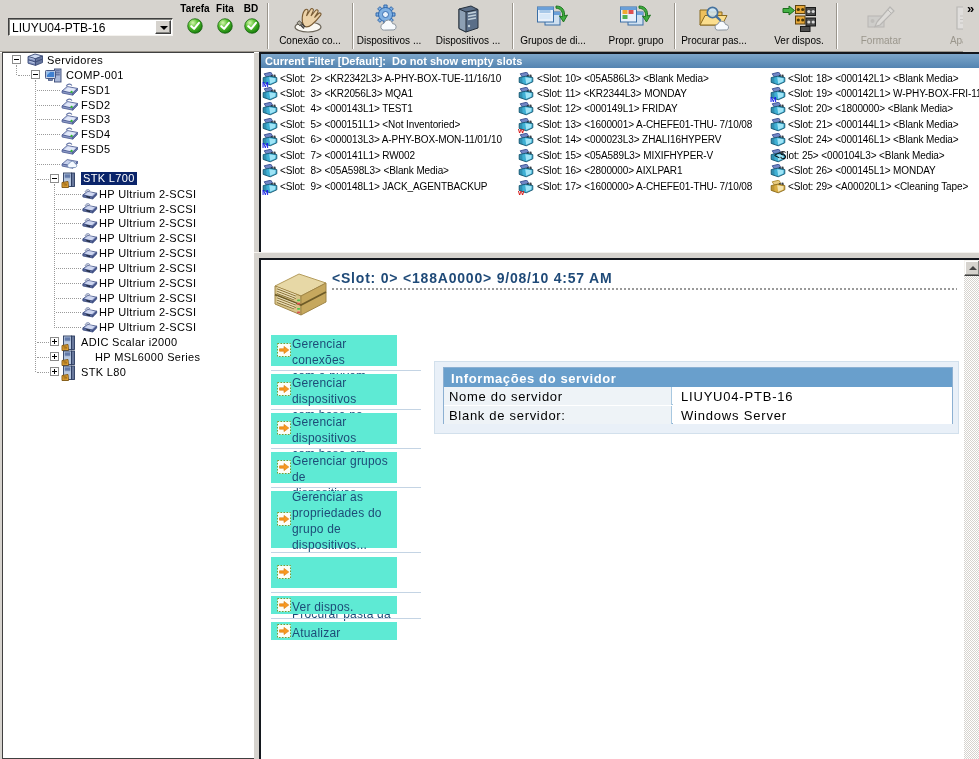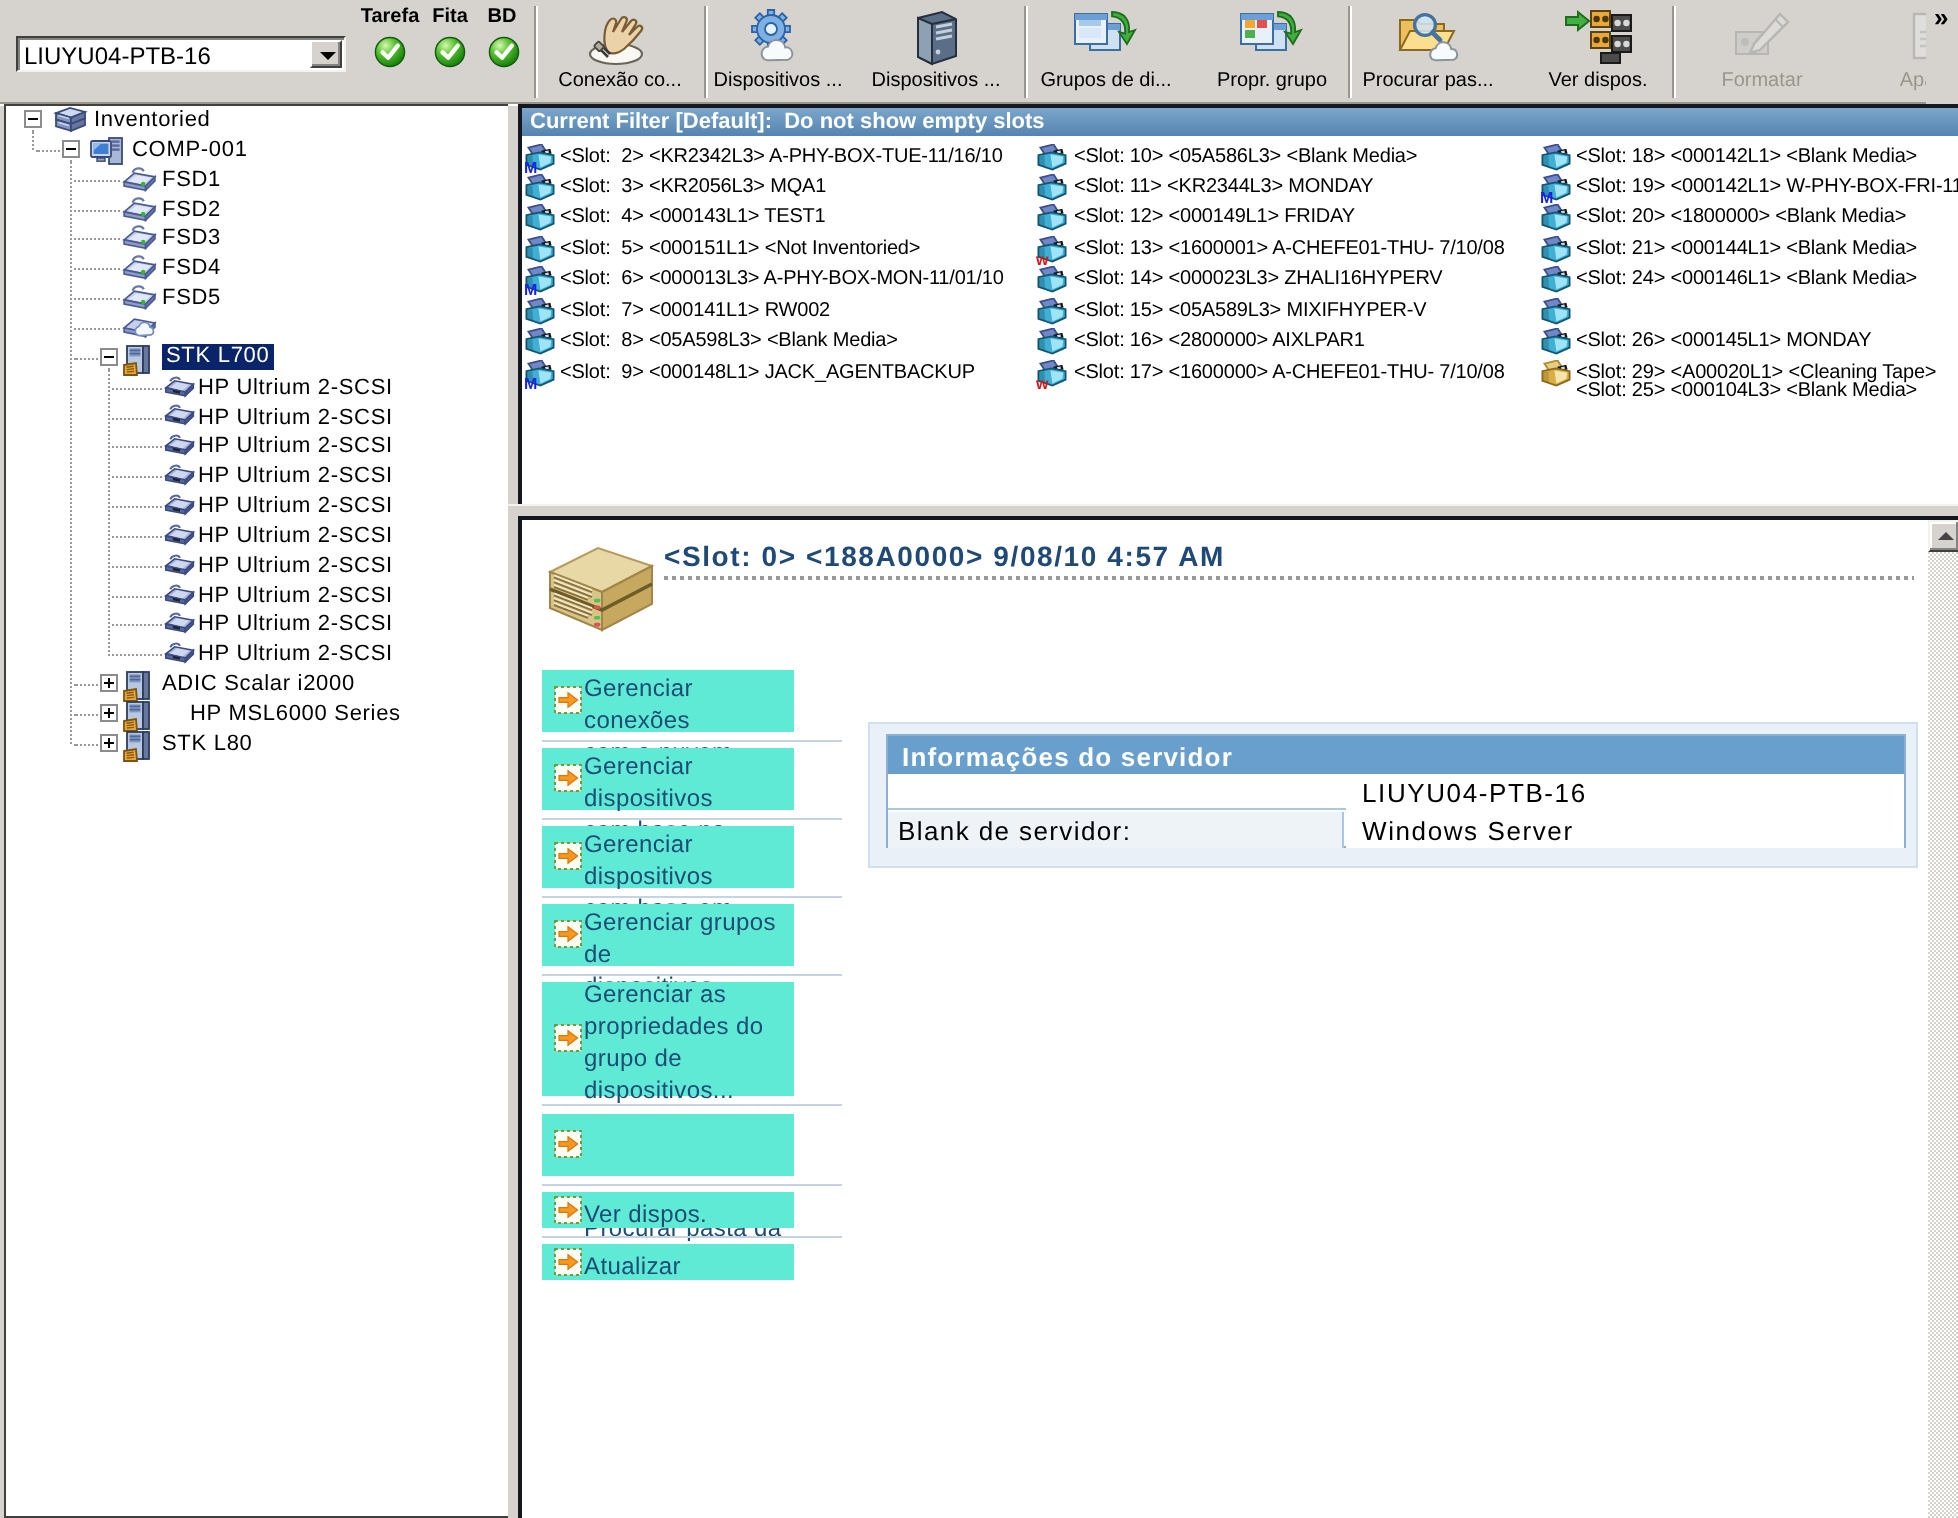--- a/index.html
+++ b/index.html
@@ -214,21 +214,21 @@
       <i></i>
     </div>
 <div class="abs" style="left:23px;top:0px;"><svg width="18" height="14" viewBox="0 0 18 14">
         <path d="M2 3.6 L9 1 L16.5 3 L9.5 5.8 Z" fill="#cdd9f0" stroke="#3c4c78" stroke-width="0.9"></path>
         <path d="M2 3.6 L9.5 5.8 L9.5 9 L2 6.8 Z" fill="#8494c0" stroke="#3c4c78" stroke-width="0.9"></path>
         <path d="M9.5 5.8 L16.5 3 L16.5 6.2 L9.5 9 Z" fill="#66769e" stroke="#3c4c78" stroke-width="0.9"></path>
         <path d="M2 6.8 L9.5 9 L9.5 12.4 L2 10.2 Z" fill="#8494c0" stroke="#3c4c78" stroke-width="0.9"></path>
         <path d="M9.5 9 L16.5 6.2 L16.5 9.6 L9.5 12.4 Z" fill="#66769e" stroke="#3c4c78" stroke-width="0.9"></path>
         <path d="M3.2 4.8 L8.4 6.3 M3.2 8.3 L8.4 9.8" stroke="#c8d4ec" stroke-width="0.8"></path>
       </svg></div>
-<div class="treerow" style="left:44px;top:1px;">Inventoried</div>
+<div class="treerow" style="left:44px;top:1px;">Servidores</div>
 <div class="abs" style="left:15px;top:22px;width:12px;border-top:1px dotted #9a9a9a;"></div>
 <div class="ebox" style="left:28px;top:17px;">
       <i></i>
     </div>
 <div class="abs" style="left:42px;top:15px;"><svg width="17" height="15" viewBox="0 0 17 15">
         <rect x="9.5" y="1" width="6.5" height="13" fill="#aab8d8" stroke="#3a4a78" stroke-width="0.9"></rect>
         <rect x="10.8" y="2.2" width="4" height="1.2" fill="#5a6a98"></rect>
         <rect x="10.8" y="4.2" width="4" height="1.2" fill="#5a6a98"></rect>
         <rect x="10.8" y="6.2" width="4" height="1.2" fill="#5a6a98"></rect>
         <rect x="0.5" y="2.5" width="10" height="8" rx="0.8" fill="#c8d4e8" stroke="#3a4a78" stroke-width="0.9"></rect>
@@ -697,21 +697,21 @@
     </div>
 <div class="slotrow" style="left:509px;top:95px;width:260px;">
       <svg width="16" height="15" viewBox="0 0 16 15">
         <path d="M2.2 1.8 L8.8 0.2 L11.6 4.6 L5.2 6.4 Z" fill="#7287c6" stroke="#3a4f90" stroke-width="0.9"></path>
         <path d="M8.6 3.4 L13.2 2.4 L13.8 4.8 L9.6 5.8 Z" fill="#101820"></path>
         <path d="M10.4 3.6 L12.2 3.2 L12.5 4.4 L10.8 4.8 Z" fill="#d8d8d8"></path>
         <path d="M1.2 5.6 L7.8 4.2 L14.8 5.6 L14.8 9.8 L8.2 12.8 L1.2 10.4 Z" fill="#3fb0d4" stroke="#14546e" stroke-width="0.9"></path>
         <path d="M7.2 5.2 L13.6 6.2 L13.2 9.4 L8.2 11.8 Z" fill="#9fe4f6"></path>
         <path d="M1.2 6.2 L4.2 5.6 L4.6 11.2 L1.4 10.4 Z" fill="#14546e" opacity="0.35"></path>
       </svg>
-      <span style="position:absolute;left:18px;top:1px;margin-top:40px;">&lt;Slot: 25&gt; &lt;000104L3&gt; &lt;Blank Media&gt;</span>
+      <span style="position:absolute;left:4px;top:1px;">&lt;Slot: 25&gt; &lt;000104L3&gt; &lt;Blank Media&gt;</span>
     </div>
 <div class="slotrow" style="left:509px;top:110px;width:260px;">
       <svg width="16" height="15" viewBox="0 0 16 15">
         <path d="M2.2 1.8 L8.8 0.2 L11.6 4.6 L5.2 6.4 Z" fill="#7287c6" stroke="#3a4f90" stroke-width="0.9"></path>
         <path d="M8.6 3.4 L13.2 2.4 L13.8 4.8 L9.6 5.8 Z" fill="#101820"></path>
         <path d="M10.4 3.6 L12.2 3.2 L12.5 4.4 L10.8 4.8 Z" fill="#d8d8d8"></path>
         <path d="M1.2 5.6 L7.8 4.2 L14.8 5.6 L14.8 9.8 L8.2 12.8 L1.2 10.4 Z" fill="#3fb0d4" stroke="#14546e" stroke-width="0.9"></path>
         <path d="M7.2 5.2 L13.6 6.2 L13.2 9.4 L8.2 11.8 Z" fill="#9fe4f6"></path>
         <path d="M1.2 6.2 L4.2 5.6 L4.6 11.2 L1.4 10.4 Z" fill="#14546e" opacity="0.35"></path>
       </svg>
@@ -837,20 +837,23 @@
 <div class="ldiv" style="top:227px;"></div>
 <div class="ldiv" style="top:292px;"></div>
 <div class="ldiv" style="top:332px;"></div>
 <div class="ldiv" style="top:358px;"></div>
 <div class="abs" style="left:173px;top:101px;width:525px;height:73px;background:#e9f0f8;border:1px solid #d2e0ec;">
 <div class="abs" style="left:8px;top:5px;width:510px;height:57px;border:1px solid #8cb0d2;background:#fff;">
 <div class="abs" style="left:0;top:0;width:508px;height:19px;background:#699fcc;color:#fff;font-weight:bold;font-size:13px;letter-spacing:0.6px;">
           <span style="position:absolute;left:7px;top:3px;">Informações do servidor</span>
         </div>
 <div class="abs" style="left:0;top:19px;width:508px;height:18px;border-bottom:1px solid #a8c8e0;font-size:13px;">
+          <div class="abs" style="left:0;top:0;width:228px;height:18px;background:#eef3f7;border-right:1px solid #a8c8e0;">
+            <span style="position:absolute;left:5px;top:2px;letter-spacing:0.7px;">Nome do servidor</span>
+          </div>
           <div class="abs" style="left:229px;top:0;width:279px;height:18px;background:#fff;">
             <span style="position:absolute;left:8px;top:2px;letter-spacing:0.8px;">LIUYU04-PTB-16</span>
           </div>
         </div>
 <div class="abs" style="left:0;top:38px;width:508px;height:18px;font-size:13px;">
           <div class="abs" style="left:0;top:0;width:228px;height:18px;background:#eef3f7;border-right:1px solid #a8c8e0;">
             <span style="position:absolute;left:5px;top:2px;letter-spacing:0.7px;">Blank de servidor:</span>
           </div>
           <div class="abs" style="left:229px;top:0;width:279px;height:18px;background:#fff;">
             <span style="position:absolute;left:8px;top:2px;letter-spacing:0.8px;">Windows Server</span>

